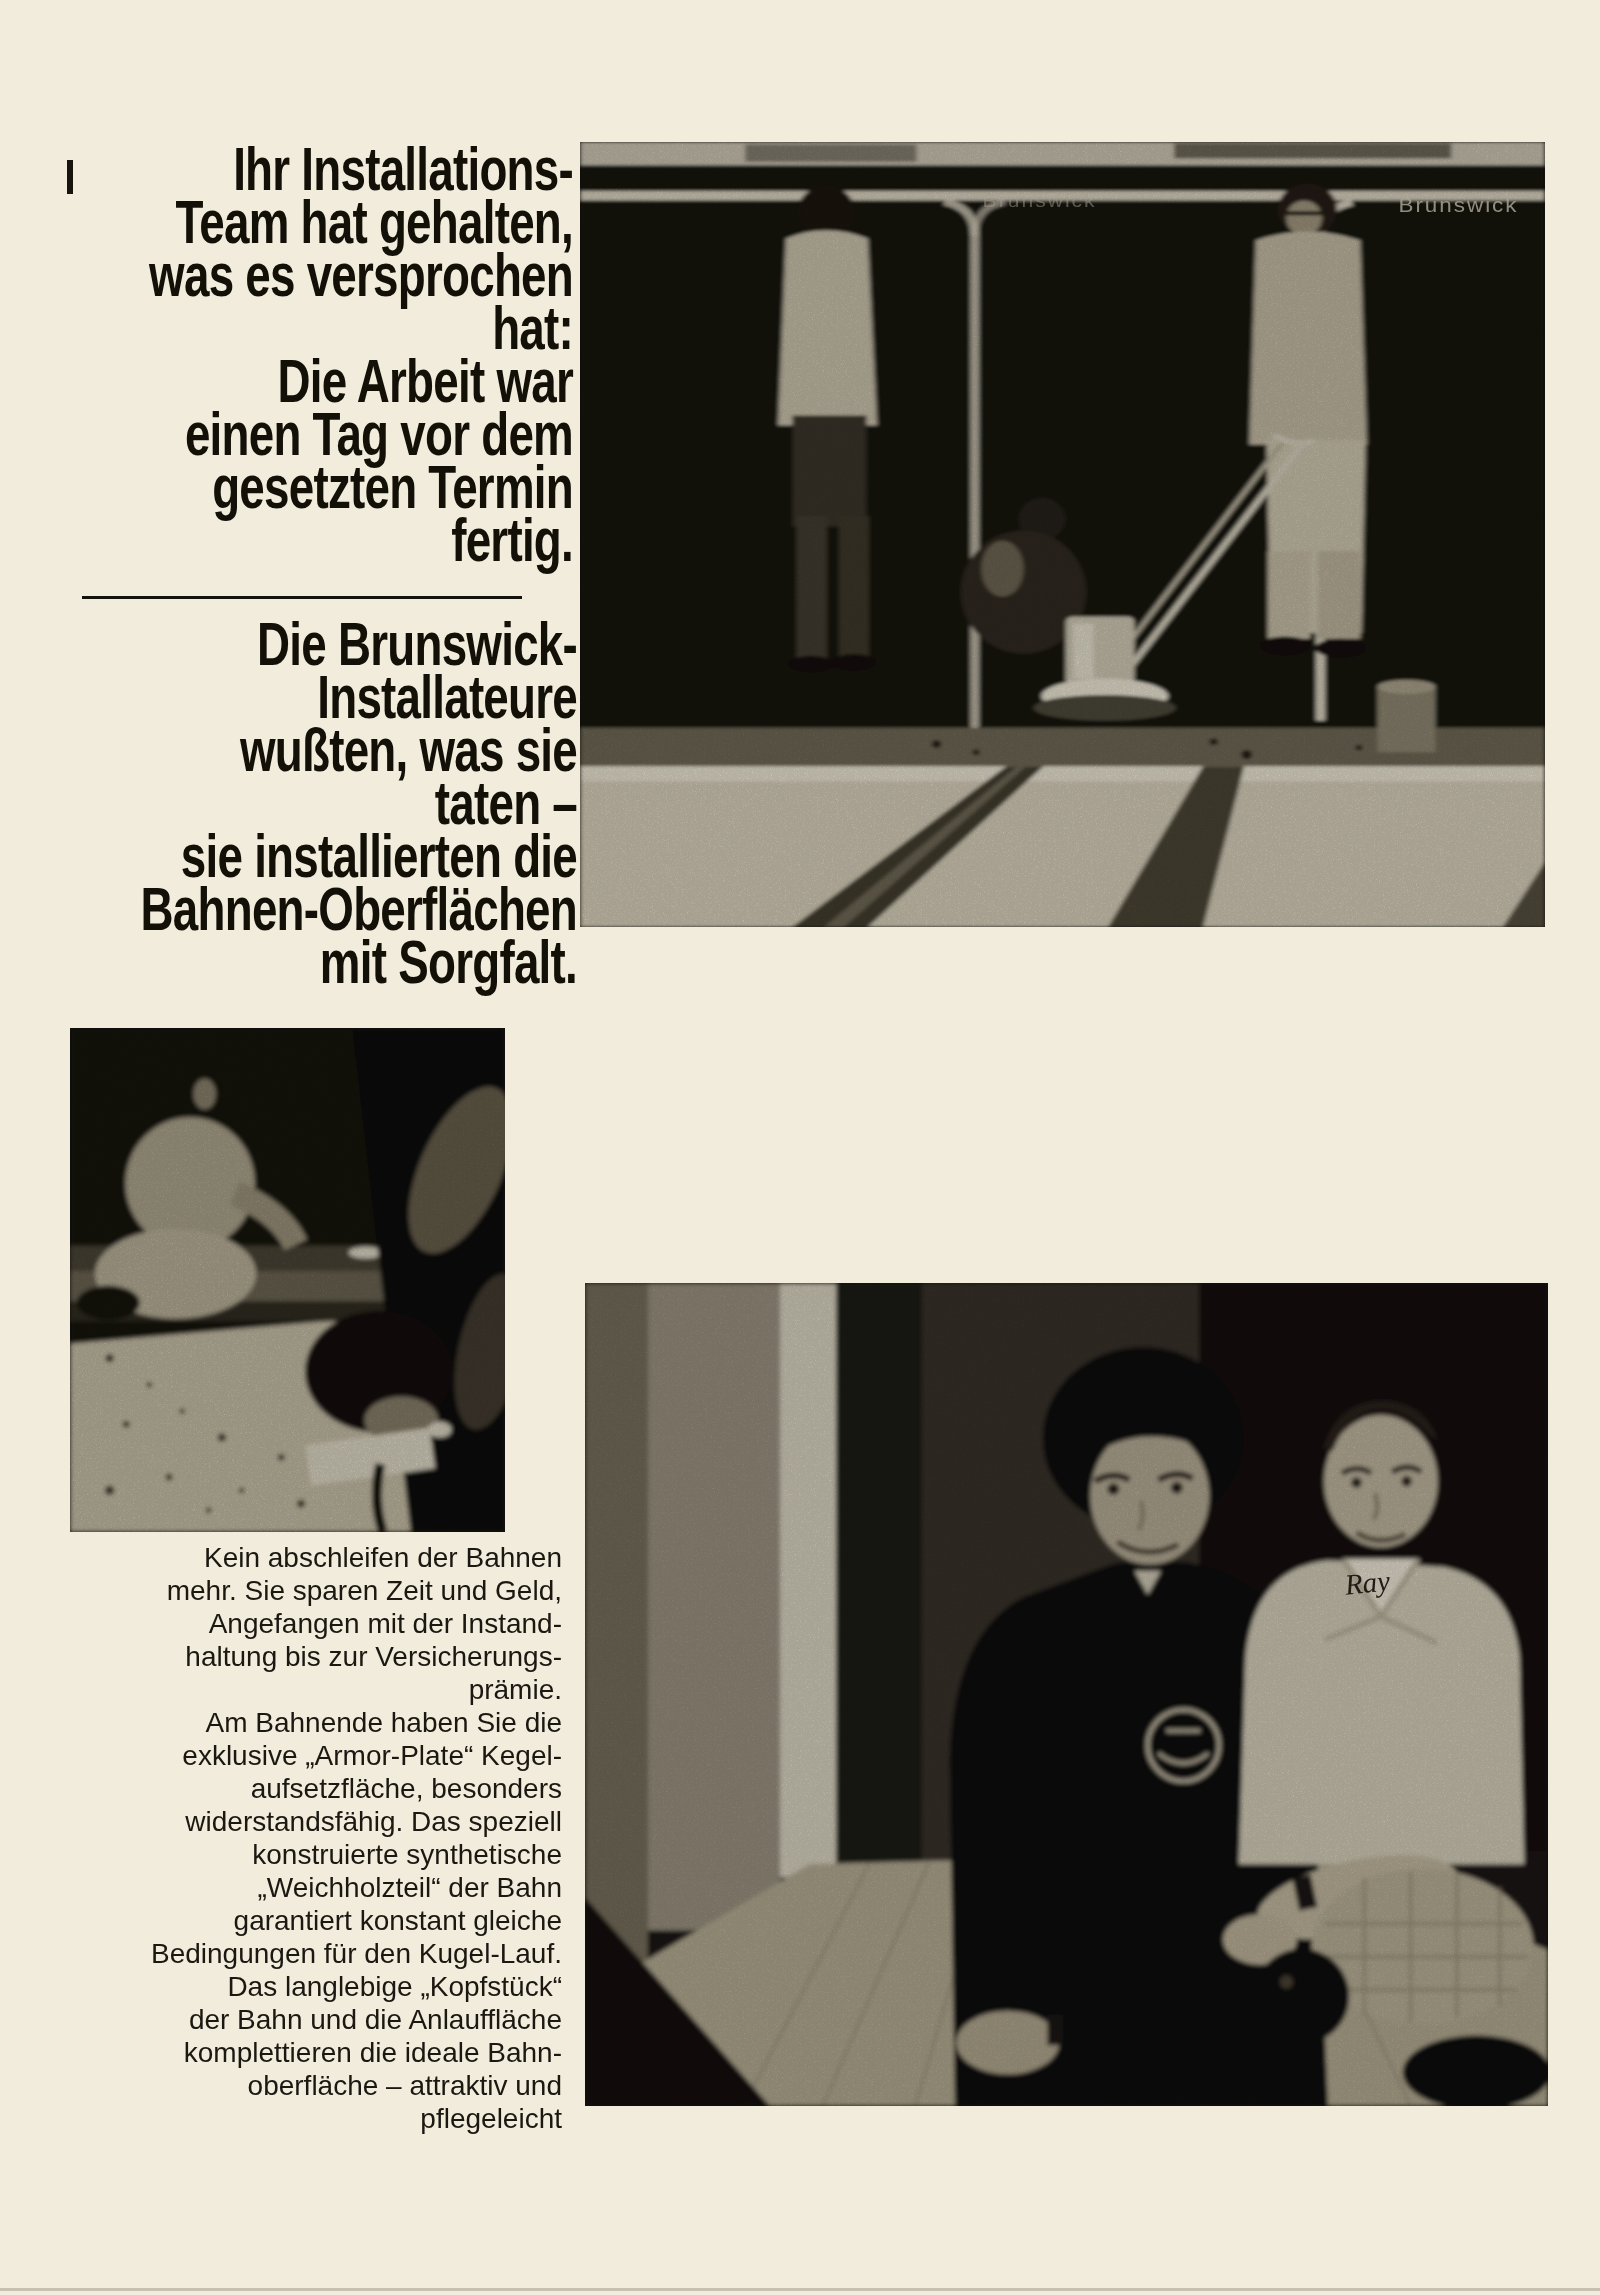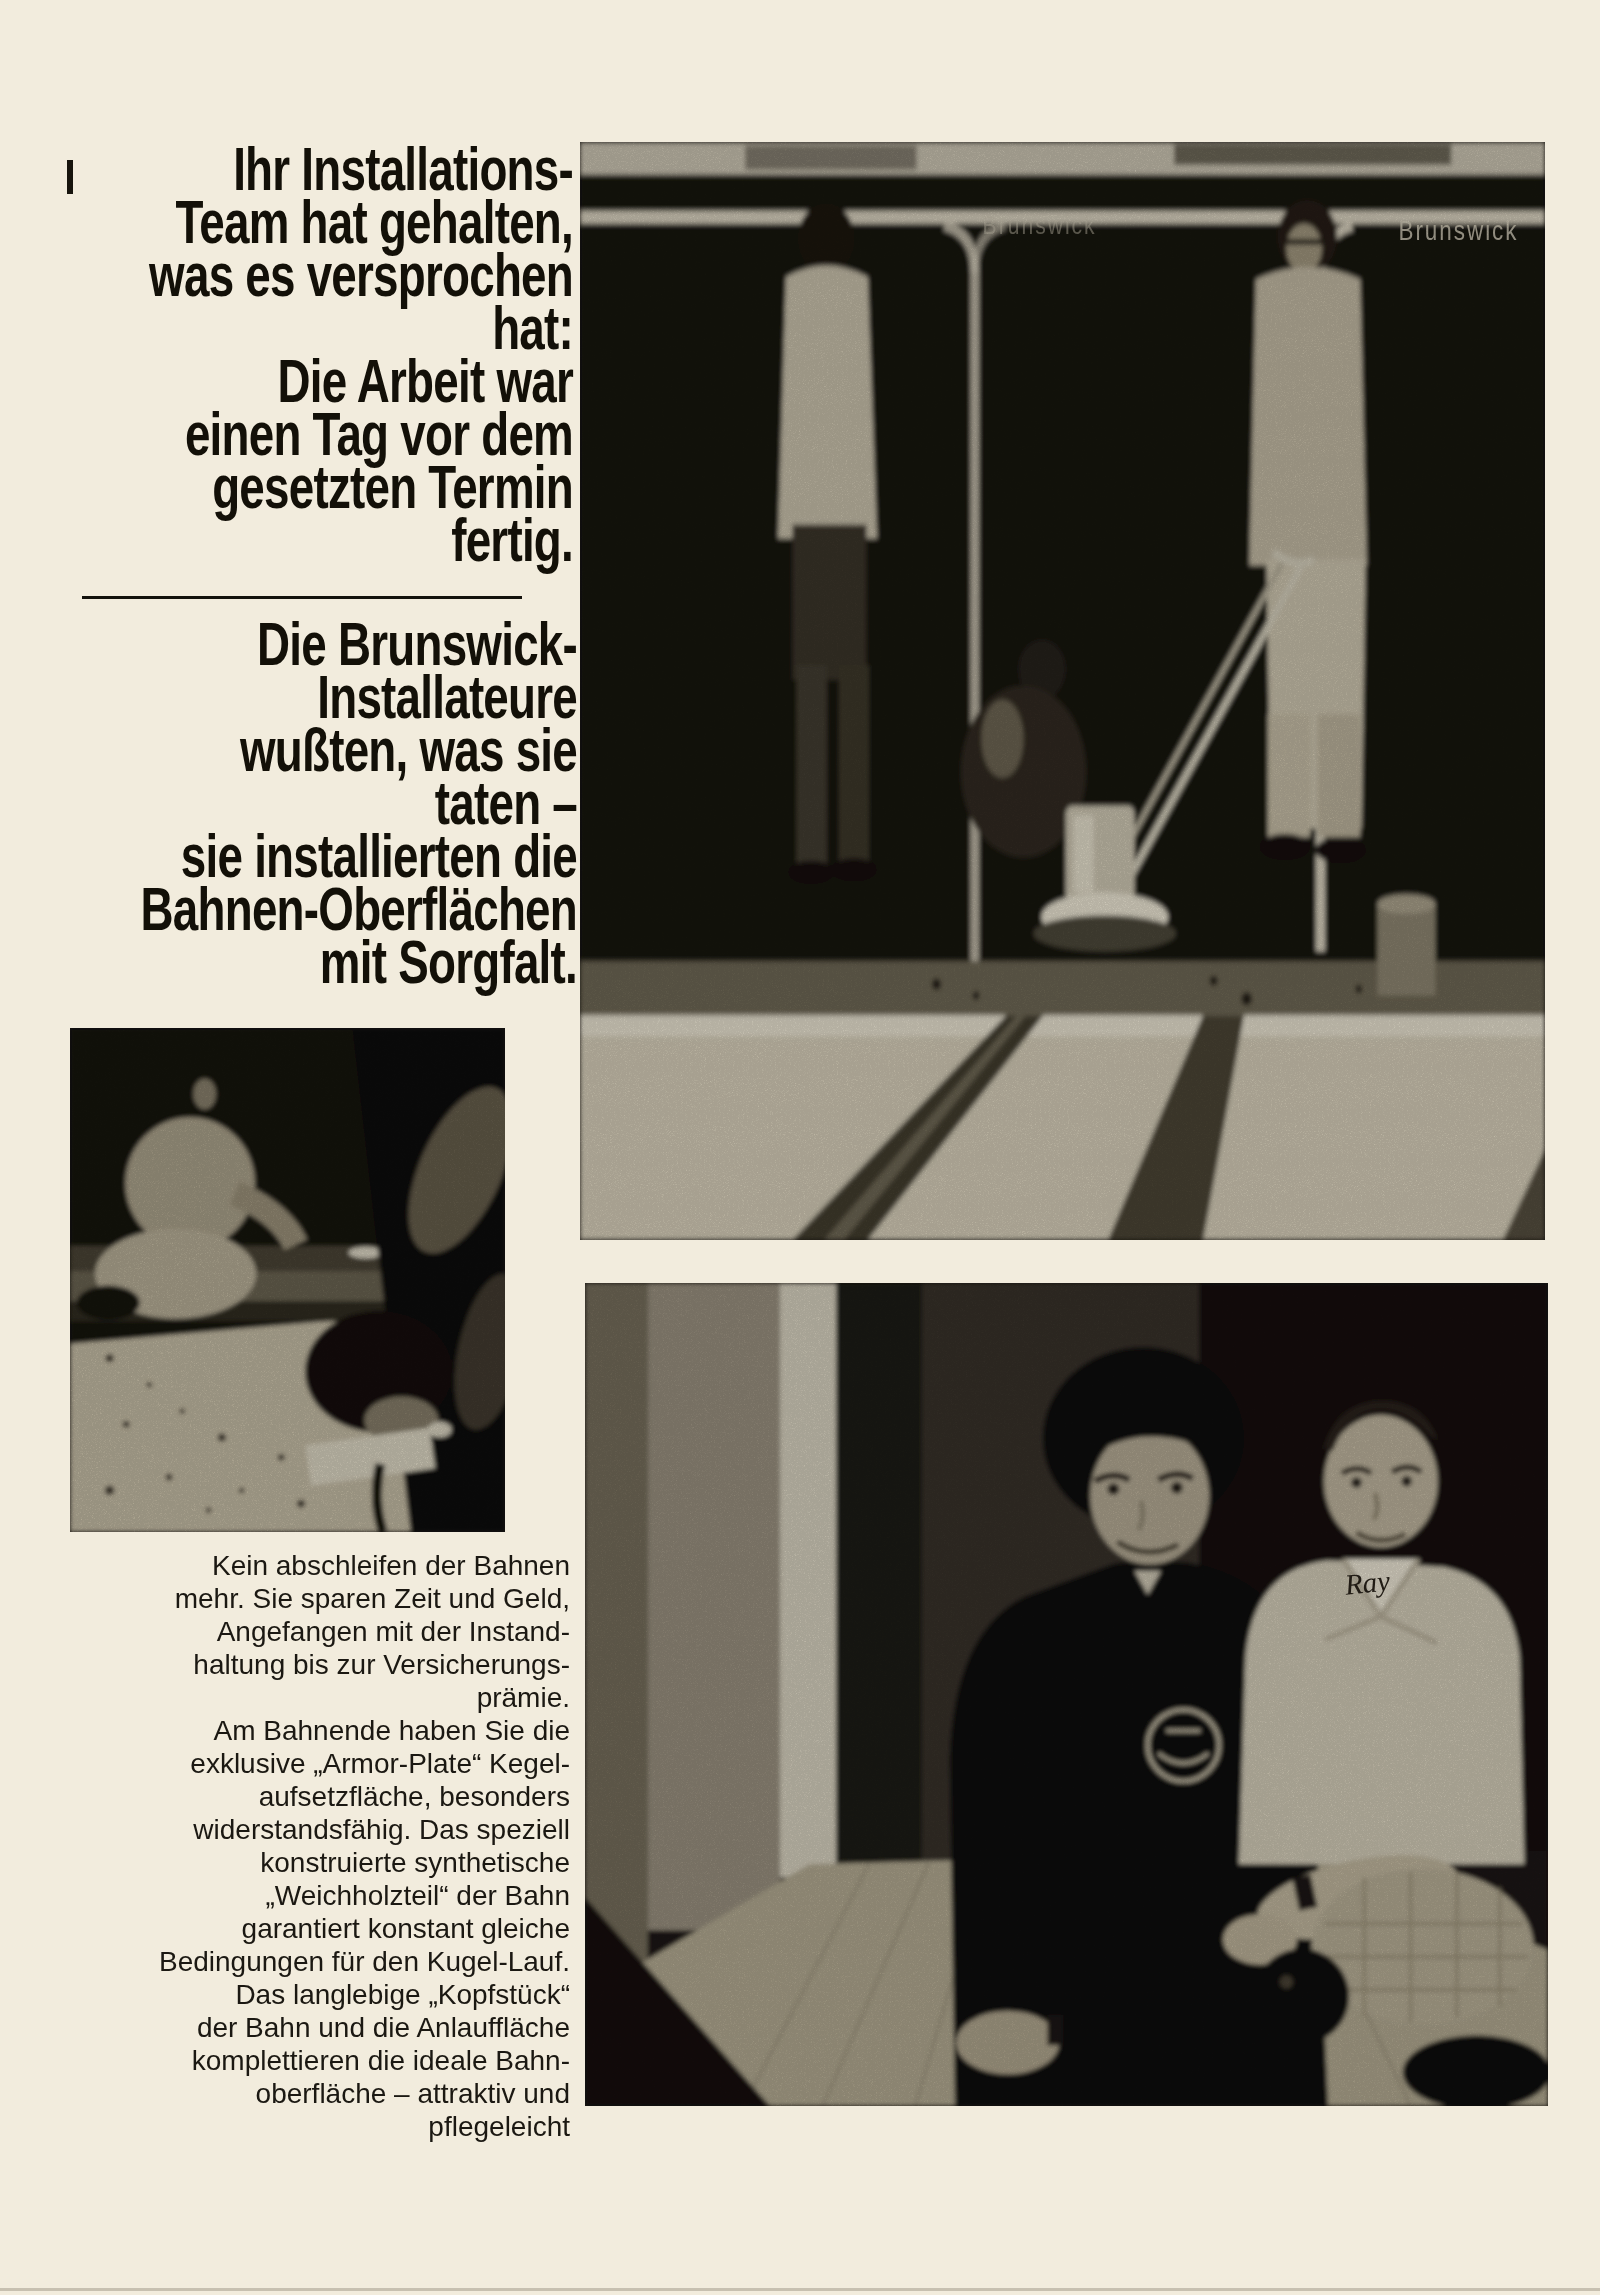--- a/index.html
+++ b/index.html
@@ -48,37 +48,37 @@
     left: 0; top: 2288px;
     width: 1600px; height: 2.6px;
     background: #c7c0b0;
   }
 
   
   .body-copy {
     position: absolute;
     left: 83px; top: 1537px;
     width: 475px;
-    margin: 12px;
+    margin: 4px;
     font-size: 28px;
     line-height: 33px;
     letter-spacing: 0px;
     white-space: pre-line;
     color: #1b1812;
   }
 
   
   .photo {
     position: absolute;
     margin: 0;
     overflow: hidden;
     background: #1a1612;
   }
   .photo svg { display: block; width: 100%; height: 100%; }
-  .photo-top    { left: 580px;  top: 142px;  width: 965px; height: 1098px; }
+  .photo-top    { left: 580px;  top: 142px;  width: 965px; height: 785px; }
   .photo-left   { left: 70px;  top: 1028px; width: 435px;  height: 504px; }
   .photo-bottom { left: 585px;  top: 1283px; width: 963px; height: 823px; }
 
   .svg-label {
     font-family: "Liberation Sans", sans-serif;
     letter-spacing: 3px;
   }
   .svg-script {
     font-family: "Liberation Serif", serif;
     font-style: italic;

